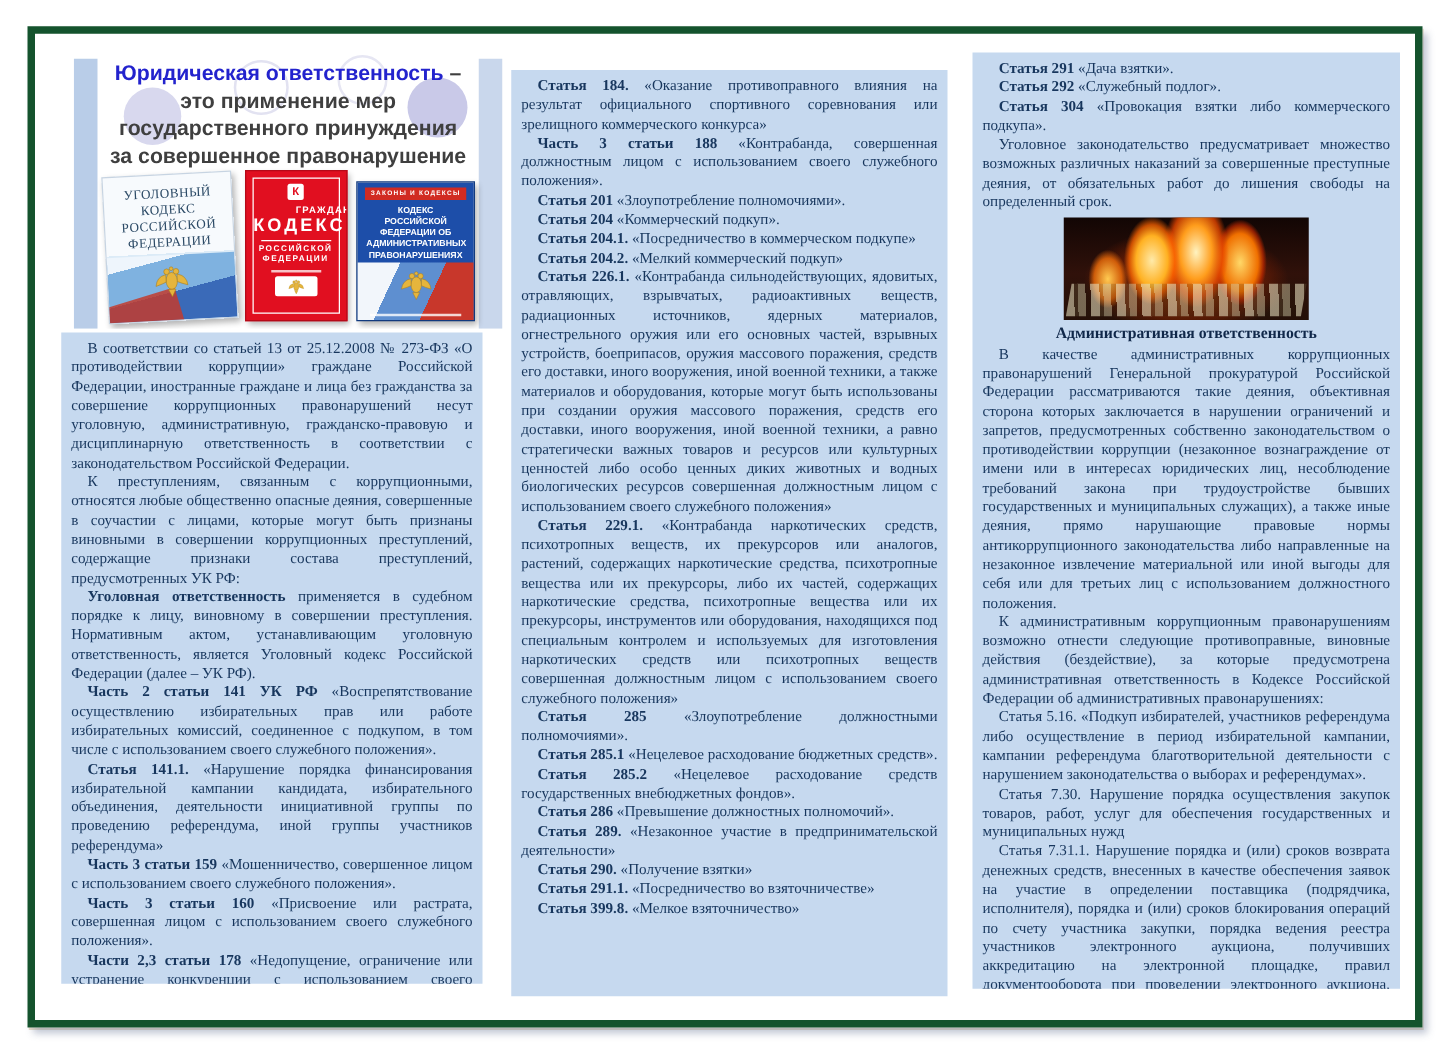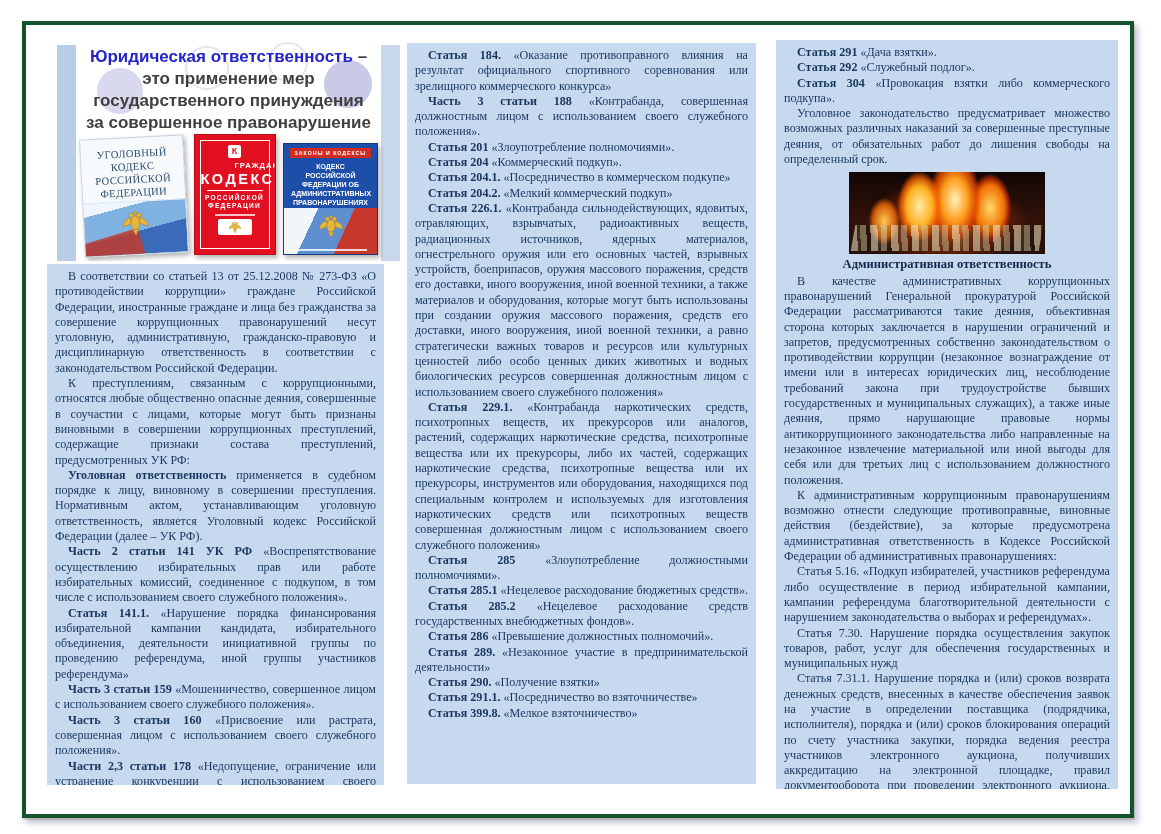--- a/index.html
+++ b/index.html
@@ -4,31 +4,31 @@
 <style>
   html,body{margin:0;padding:0;}
   body{
     width:1161px;height:834px;position:relative;overflow:hidden;
     background:#ffffff;
     font-family:"Liberation Serif", serif;
   }
   
   .page{
     position:absolute;left:22px;top:21px;width:1104px;height:789px;
-    background:#fff;border:4px solid #14532d;box-sizing:content-box;
+    background:#fff;border:6px solid #14532d;box-sizing:content-box;
     box-shadow:4px 5px 6px rgba(110,125,155,.45), 1px 2px 0 rgba(200,170,120,.4);
   }
   
   .textblock{
     position:absolute;background:#c6d9ef;color:#17365d;
     font-size:12.1px;line-height:15.3px;text-align:justify;
     padding:5px 8px;box-sizing:border-box;overflow:hidden;
   }
   .tb-left  {left:21px;top:239px;width:337px;height:521px;}
-  .tb-mid   {left:381px;top:18px;width:349px;height:741px;}
+  .tb-mid   {left:381px;top:29px;width:349px;height:741px;}
   .tb-right {left:750px;top:15px;width:342px;height:749px;}
   .para{margin:0;text-indent:13px;}
   .para b{font-weight:bold;}
   .section-heading{
     font-weight:bold;text-align:center;text-indent:0;margin:1px 0 1px;
     color:#10284a;font-size:12.6px;
   }
   
   .header-img{
     position:absolute;left:31px;top:13px;width:343px;height:223px;

